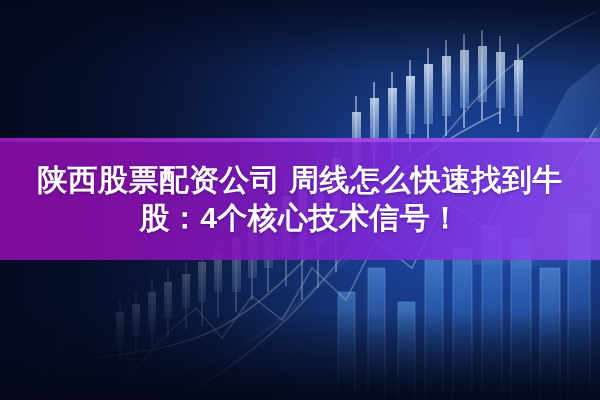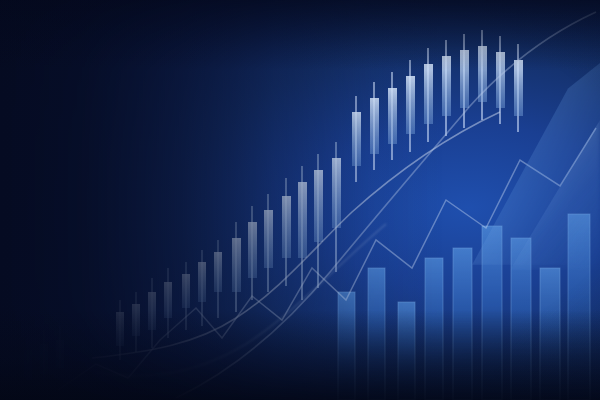--- a/index.html
+++ b/index.html
@@ -252,14 +252,18 @@
   </svg>
 
   <div class="wedge"></div>
   <div class="wedge2"></div>
 
   <div class="bg-left-dark"></div>
   <div class="bg-top-fade"></div>
   <div class="bg-bottom-fade"></div>
   <div class="bg-vignette"></div>
 
+  <div class="banner">
+    <div class="banner-glow-top"></div>
+    <p class="headline">陕西股票配资公司 周线怎么快速找到牛股：4个核心技术信号！</p>
+  </div>
 
 </div>
 
 </body></html>

